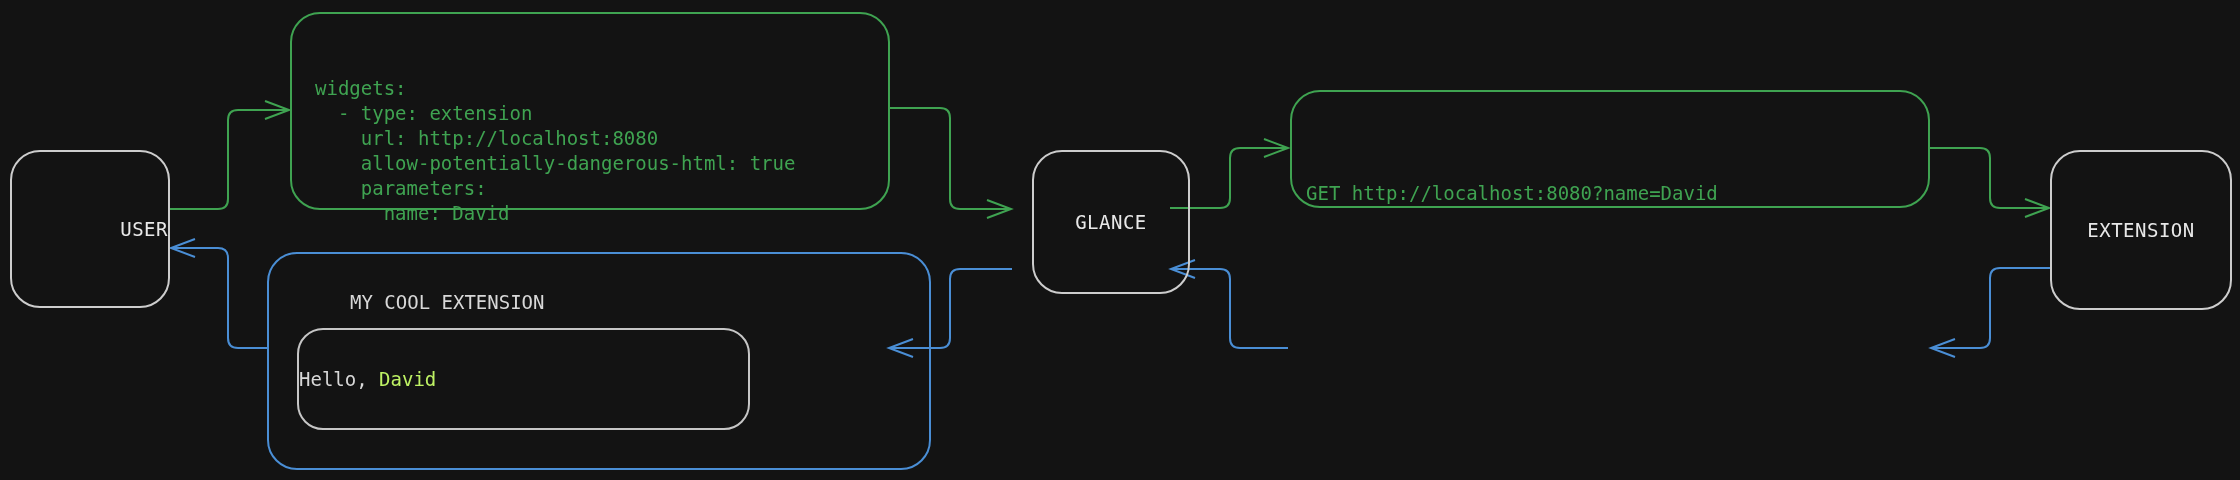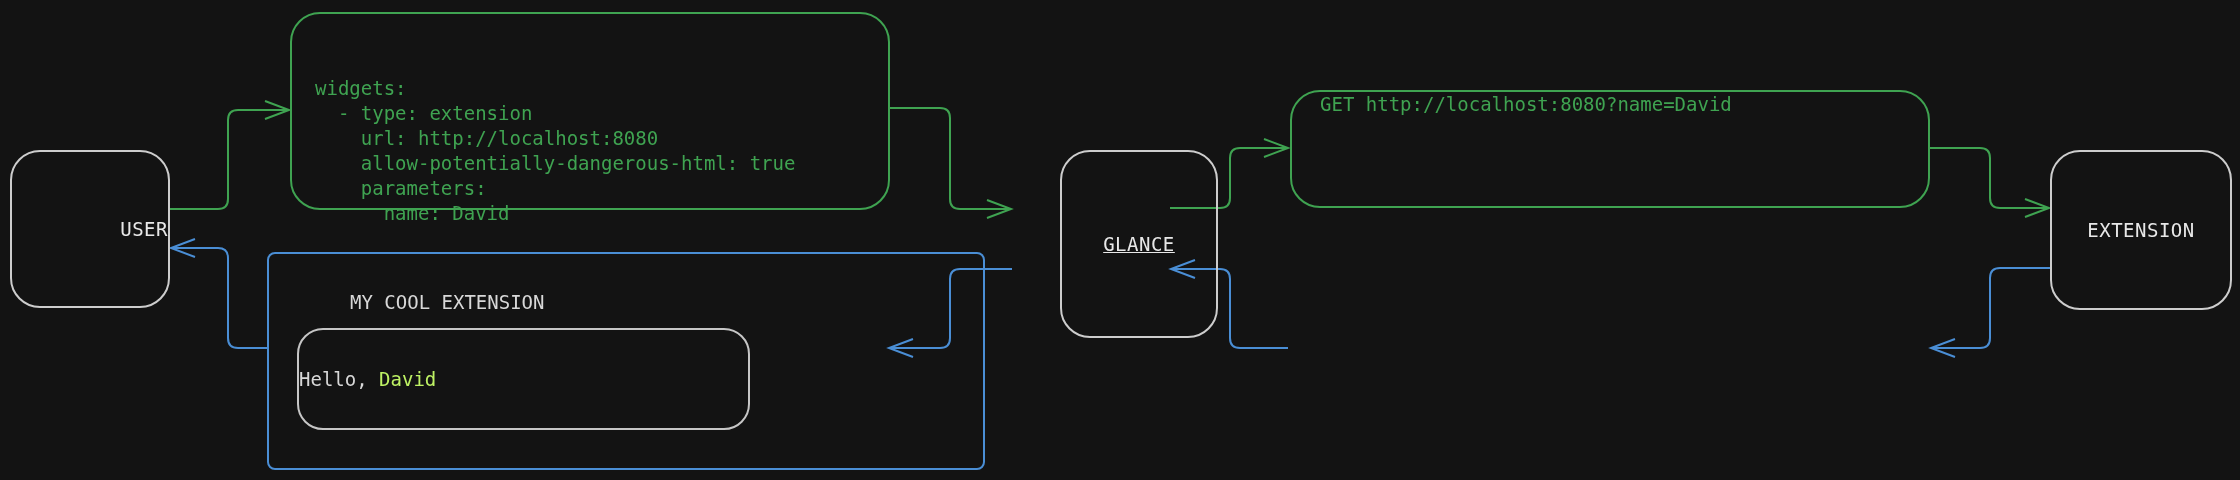--- a/index.html
+++ b/index.html
@@ -32,22 +32,22 @@
   }
   .codebox.green{border-color:#3FA351;color:#3FA351;}
   .codebox.blue{border-color:#4A8ED5;color:#4A8ED5;}
   .line{
     white-space:pre;
     font-size:19px;line-height:25px;height:25px;
   }
   .config-lines{padding:23px 0 0 23px;margin-top:39px;}
   .response-lines{padding:35px 0 0 55px;}
   .request-inner{
-    height:100%;display:flex;align-items:flex-start;
-    padding-left:28px;box-sizing:border-box;
+    height:100%;display:flex;align-items:flex-end;
+    padding-left:14px;box-sizing:border-box;
   }
   .widget-title{
     position:absolute;left:81px;top:36px;
     color:#D8D8D8;font-size:19px;height:25px;line-height:25px;white-space:pre;
   }
   .hello-box{
     position:absolute;left:28px;top:74px;width:453px;height:102px;
     border:2px solid #C6C6C6;border-radius:26px;box-sizing:border-box;
     display:flex;align-items:center;
     font-size:19px;white-space:pre;
@@ -78,21 +78,21 @@
     <path class="wire blue" d="M 1012 269 H 960 Q 950 269 950 279 V 338 Q 950 348 940 348 H 891"></path>
     <path class="wire blue" d="M 913 339 L 889 348 L 913 357"></path>
     <path class="wire blue" d="M 267 348 H 238 Q 228 348 228 338 V 258 Q 228 248 218 248 H 173"></path>
     <path class="wire blue" d="M 195 239 L 171 248 L 195 257"></path>
   </svg>
 
   <div class="node" style="left:10px;top:150px;width:160px;height:158px;justify-content:flex-end;">
     <span>USER</span>
   </div>
 
-  <div class="node" style="left:1060px;top:150px;width:158px;height:188px;text-decoration:underline;">
+  <div class="node" style="left:1032px;top:150px;width:158px;height:144px;">
     <span>GLANCE</span>
   </div>
 
   <div class="node" style="left:2050px;top:150px;width:182px;height:160px;">
     <span>EXTENSION</span>
   </div>
 
   <div class="codebox green" style="left:290px;top:12px;width:600px;height:198px;">
     <div class="config-lines">
       <div class="line">widgets:</div>
@@ -104,20 +104,20 @@
     </div>
   </div>
 
   <div class="codebox green" style="left:1290px;top:90px;width:640px;height:118px;">
     <div class="request-inner">
       <span class="line">GET http://localhost:8080?name=David</span>
     </div>
   </div>
 
 
-  <div class="codebox blue" style="left:267px;top:252px;width:718px;height:218px;border-radius:8px;">
+  <div class="codebox blue" style="left:267px;top:252px;width:664px;height:218px;">
     <div class="widget-title">MY COOL EXTENSION</div>
     <div class="hello-box">
       <span class="hello-prefix">Hello, </span><span class="hello-name">David</span>
     </div>
   </div>
 
 </div>
 
 </body></html>

